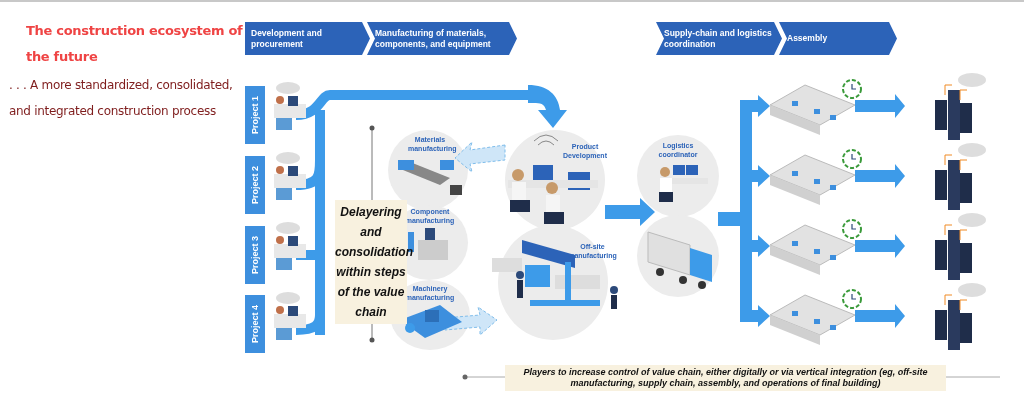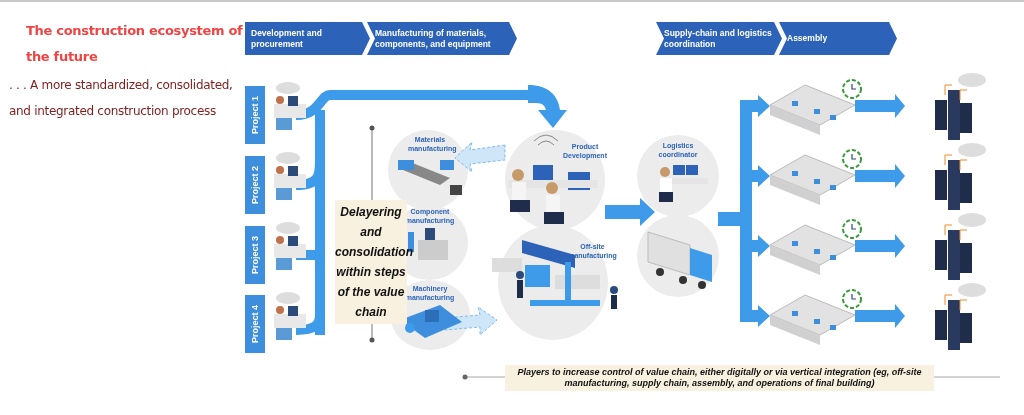--- a/index.html
+++ b/index.html
@@ -265,13 +265,13 @@
   </div>
 
 <div class="label" style="left:408px;top:136px;width:44px;">Materials manufacturing</div>
 <div class="label" style="left:404px;top:208px;width:52px;">Component manufacturing</div>
 <div class="label" style="left:404px;top:285px;width:52px;">Machinery manufacturing</div>
 <div class="label" style="left:560px;top:143px;width:50px;">Product Development</div>
 <div class="label" style="left:565px;top:243px;width:55px;">Off-site manufacturing</div>
 <div class="label" style="left:655px;top:142px;width:46px;">Logistics coordinator</div>
 
 <div class="callout" style="left:335px;top:200px;width:72px;font-size:12px;line-height:20px;padding:2px 0;">Delayering and consolidation within steps of the value chain</div>
-<div class="callout" style="left:505px;top:365px;width:425px;font-size:9px;line-height:11px;padding:2px 2px;text-align:center;">Players to increase control of value chain, either digitally or via vertical integration (eg, off-site manufacturing, supply chain, assembly, and operations of final building)</div>
+<div class="callout" style="left:505px;top:365px;width:425px;font-size:9px;line-height:11px;padding:2px 8px;text-align:center;">Players to increase control of value chain, either digitally or via vertical integration (eg, off-site manufacturing, supply chain, assembly, and operations of final building)</div>
 
 </body></html>

